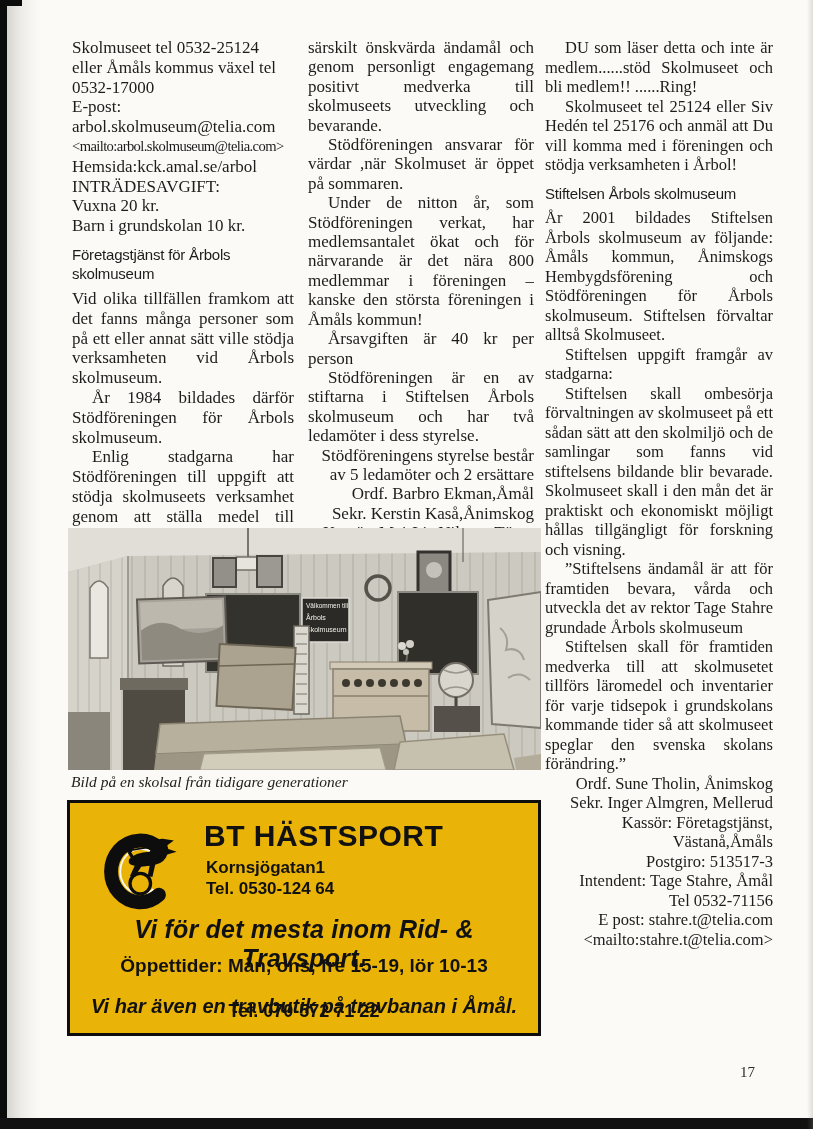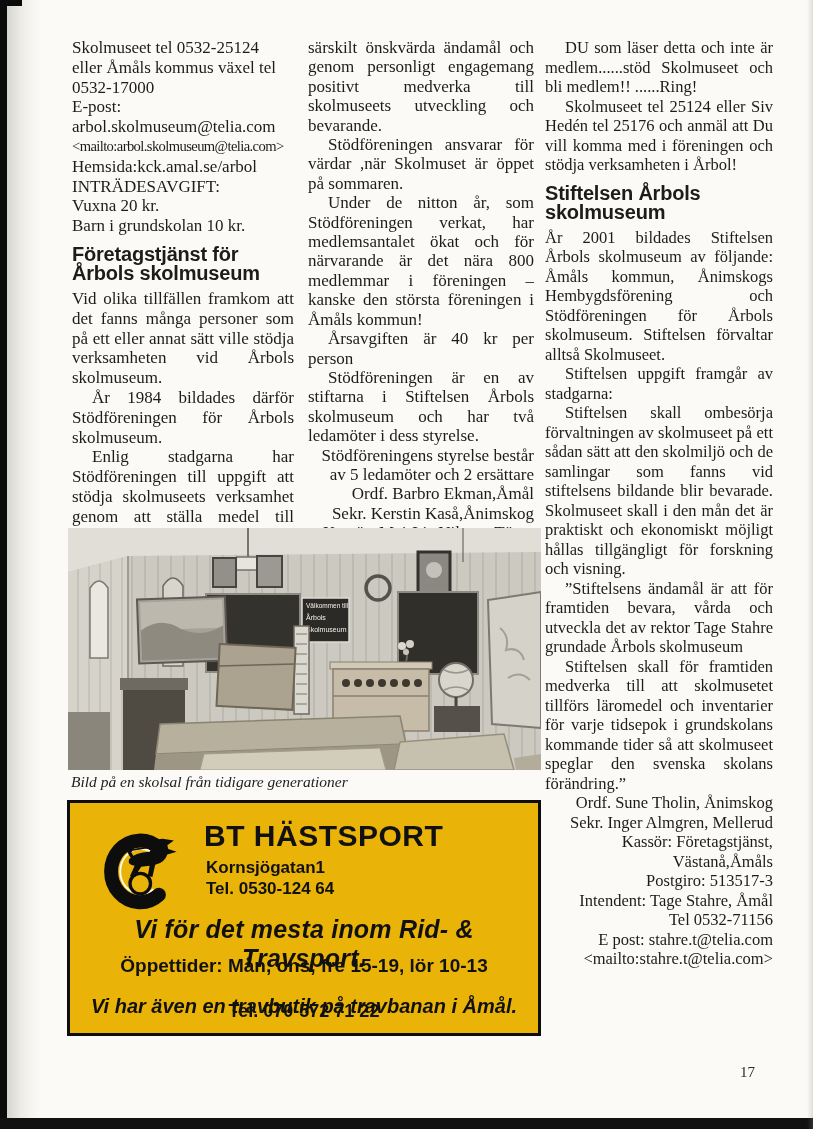--- a/index.html
+++ b/index.html
@@ -24,22 +24,22 @@
   
   .col { position:absolute; top:38px; font-size:17px; line-height:19.8px; text-align:justify; }
   .col p { margin:0; }
   .col .indent { text-indent:20px; }
   .col1 { left:72px;  width:222px; height:492px; overflow:hidden; }
   .col2 { left:308px; width:226px; height:490px; overflow:hidden; line-height:19.4px; }
   .col3 { left:545px; width:228px; height:1000px; overflow:hidden; font-size:16.5px; line-height:19.5px; }
   .contact-line { text-align:left; }
   .mailto-line { font-size:14.6px; letter-spacing:-0.6px; white-space:nowrap; }
   .heading {
-    font-family:"Liberation Sans", sans-serif; font-weight:bold;
-    font-size:20px; line-height:19.5px; text-align:left;
+    font-family:"Liberation Sans", sans-serif; font-weight:normal;
+    font-size:15px; line-height:19.5px; text-align:left;
     margin:9px 0 5px 0; letter-spacing:-0.2px;
   }
   .padded-block { padding-left:13px; text-align:left; }
   .padded-block p { text-align:right; }
 
   
   .photo { position:absolute; left:68px; top:528px; width:473px; height:242px; background:#c9c7c0; }
   .caption {
     position:absolute; left:71px; top:773px; width:470px;
     font-style:italic; font-size:15.5px; color:#222; text-align:left;

